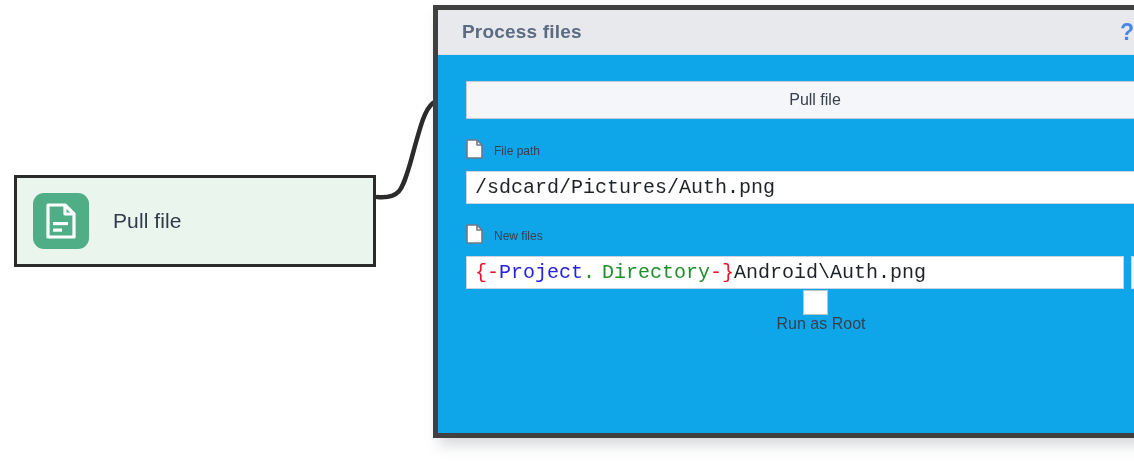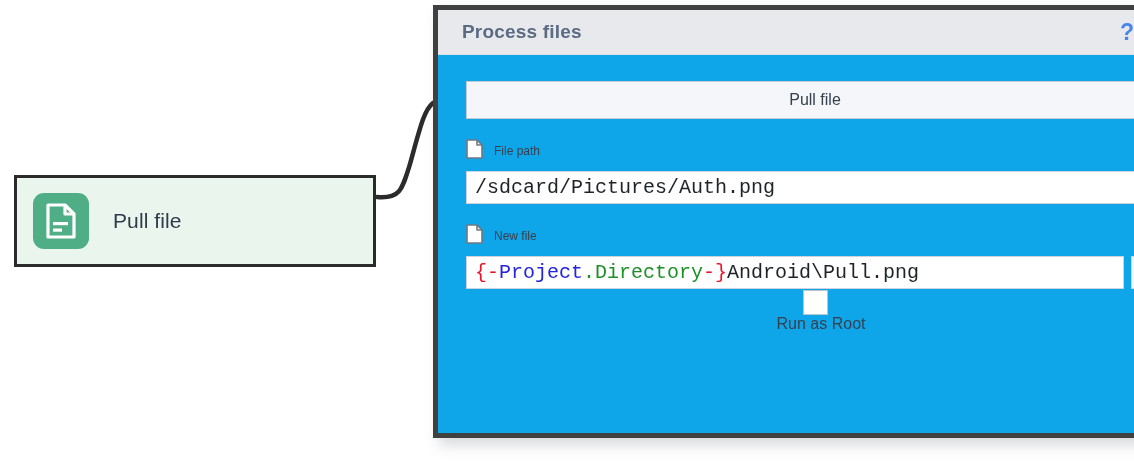--- a/index.html
+++ b/index.html
@@ -191,21 +191,21 @@
     letter-spacing: 1.5px;
     color: #3b4250;
     line-height: 8px;
     padding-bottom: 7px;
   }
 
   
   .tok-brace  { color: #e8152c; }
   .tok-obj    { color: #2424e0; }
   .tok-dot    { color: #1f8f2a; }
-  .tok-prop   { color: #1f8f2a; }
+  .tok-prop   { color: #1f8f2a; margin-left: 7px; }
   .tok-plain  { color: #1f2328; }
 
   
   #checkbox-row {
     display: flex;
     align-items: center;
     margin-top: 1px;
     cursor: pointer;
     flex-direction: column;
   }
@@ -278,31 +278,31 @@
         <div class="text-input">/sdcard/Pictures/Auth.png</div>
       </div>
 
       <div class="field-label-row">
         <span>
           <svg width="17" height="20" viewBox="0 0 17 20" xmlns="http://www.w3.org/2000/svg">
             <path d="M1 1 H11 L16 6 V19 H1 Z" fill="#ffffff" stroke="#6f7884" stroke-width="1.6" stroke-linejoin="round"></path>
             <path d="M11 1 V6 H16" fill="none" stroke="#6f7884" stroke-width="1.6" stroke-linejoin="round"></path>
           </svg>
         </span>
-        <span class="label-text">New file</span>
+        <span class="label-text">New files</span>
       </div>
 
       <div class="input-row">
         <div class="text-input" id="new-path-input">
           <span class="tok-brace">{-</span>
             <span class="tok-obj">Project</span>
             <span class="tok-dot">.</span>
             <span class="tok-prop">Directory</span>
             <span class="tok-brace">-}</span>
-            <span class="tok-plain">Android\Pull.png</span>
+            <span class="tok-plain">Android\Auth.png</span>
         </div>
         <div id="browse-button">•••</div>
       </div>
 
       <div id="checkbox-row">
         <div id="run-as-root-checkbox"></div>
         <span class="checkbox-label">Run as Root</span>
       </div>
 
     </div>

